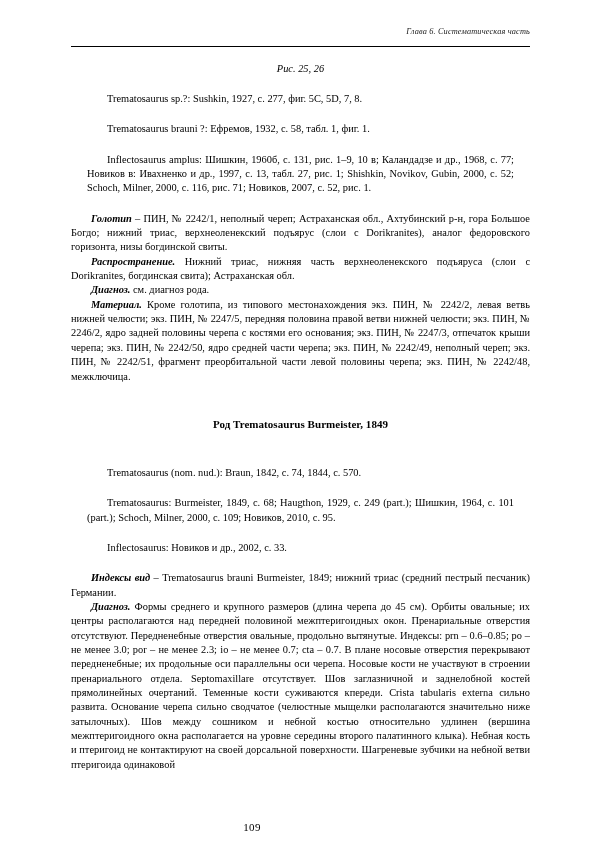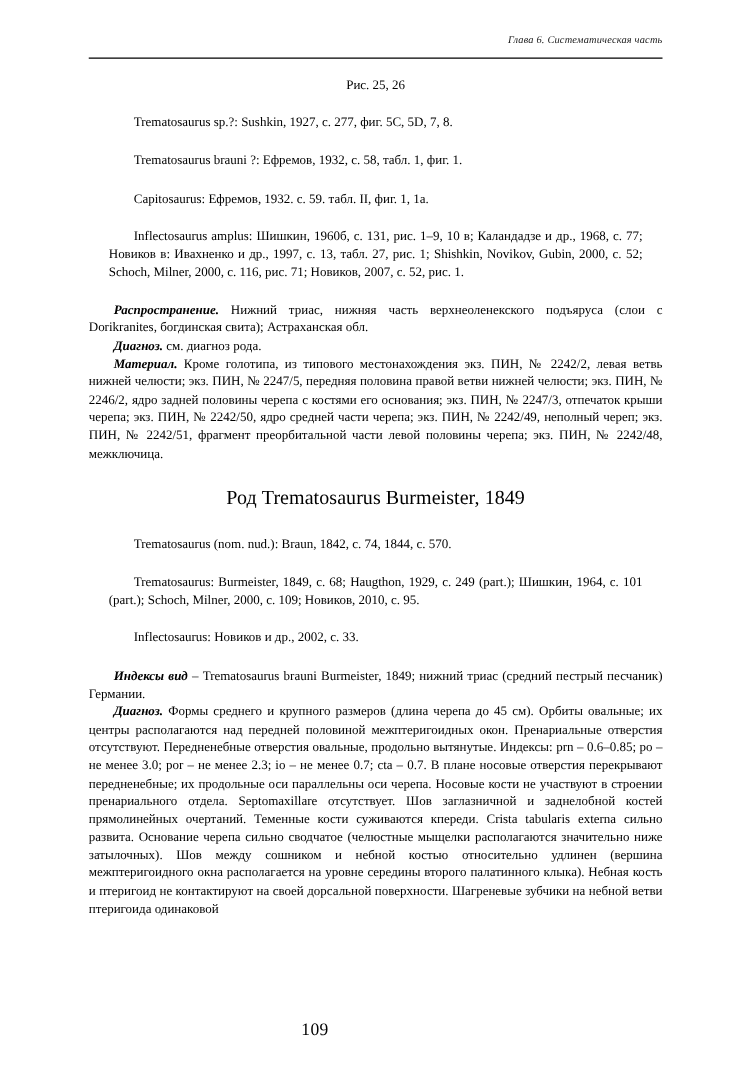--- a/index.html
+++ b/index.html
@@ -48,31 +48,32 @@
   .species-title {
     text-align: center;
     font-weight: bold;
     font-size: 11.6px;
     letter-spacing: 0.05px;
     margin: 0 0 1px 0;
     line-height: 15px;
   }
   .genus-title {
     text-align: center;
-    font-weight: normal;
-    font-size: 16px;
+    font-weight: bold;
+    font-size: 11px;
     letter-spacing: 0.05px;
-    margin: 4px;
+    margin: 16px;
     line-height: 14px;
   }
   .fig-line {
     text-align: center;
     font-size: 10.4px;
     margin: 0 0 3px 0;
     line-height: 14px;
+    font-style: italic;
   }
   p.body-par {
     margin: 0;
     font-size: 10.4px;
     line-height: 14.35px;
     text-align: justify;
     text-indent: 20px;
     hyphens: none;
   }
   p.syn {
@@ -91,43 +92,43 @@
   }
   .gap-after-genus {
     height: 3px;
   }
   .folio {
     position: absolute;
     bottom: 22px;
     left: 0;
     width: 504px;
     text-align: center;
-    font-size: 14px;
+    font-size: 11px;
     letter-spacing: 0.3px;
   }
 </style>
 </head>
 <body>
 
 <div class="page">
 
   <div class="running-head">Глава 6. Систематическая часть</div>
 
   <div class="head-rule"></div>
 
   <div class="content">
 
 
     <div class="fig-line">Рис. 25, 26</div>
 
     <p class="syn">Trematosaurus sp.?: Sushkin, 1927, с. 277, фиг. 5C, 5D, 7, 8.</p>
     <p class="syn">Trematosaurus brauni ?: Ефремов, 1932, с. 58, табл. 1, фиг. 1.</p>
-    <p class="syn">Capitosaurus: Ефремов, 1932. с. 59. табл. II, фиг. 1, 1a.</p>
     <p class="syn">Inflectosaurus amplus: Шишкин, 1960б, с. 131, рис. 1–9, 10 в; Каландадзе и др., 1968, с. 77; Новиков в: Ивахненко и др., 1997, с. 13, табл. 27, рис. 1; Shishkin, Novikov, Gubin, 2000, с. 52; Schoch, Milner, 2000, с. 116, рис. 71; Новиков, 2007, с. 52, рис. 1.</p>
 
+    <p class="body-par"><span class="lead">Голотип</span><span> – ПИН, № 2242/1, неполный череп; Астраханская обл., Ахтубинский р-н, гора Большое Богдо; нижний триас, верхнеоленекский подъярус (слои с Dorikranites), аналог федоровского горизонта, низы богдинской свиты.</span></p>
 
     <p class="body-par"><span class="lead">Распространение.</span><span> Нижний триас, нижняя часть верхнеоленекского подъяруса (слои с Dorikranites, богдинская свита); Астраханская обл.</span></p>
 
     <p class="body-par"><span class="lead">Диагноз.</span><span> см. диагноз рода.</span></p>
 
     <p class="body-par"><span class="lead">Материал.</span><span> Кроме голотипа, из типового местонахождения экз. ПИН, № 2242/2, левая ветвь нижней челюсти; экз. ПИН, № 2247/5, передняя половина правой ветви нижней челюсти; экз. ПИН, № 2246/2, ядро задней половины черепа с костями его основания; экз. ПИН, № 2247/3, отпечаток крыши черепа; экз. ПИН, № 2242/50, ядро средней части черепа; экз. ПИН, № 2242/49, неполный череп; экз. ПИН, № 2242/51, фрагмент преорбитальной части левой половины черепа; экз. ПИН, № 2242/48, межключица.</span></p>
 
     <div class="gap-before-genus"></div>
 
     <div class="genus-title">Род Trematosaurus Burmeister, 1849</div>

